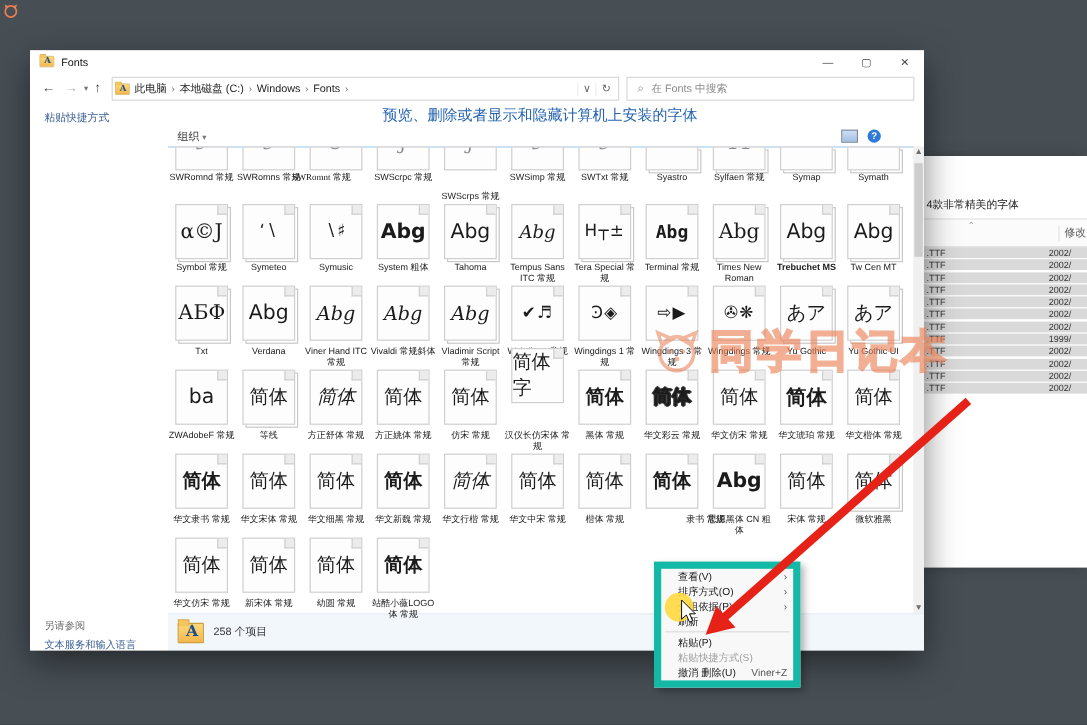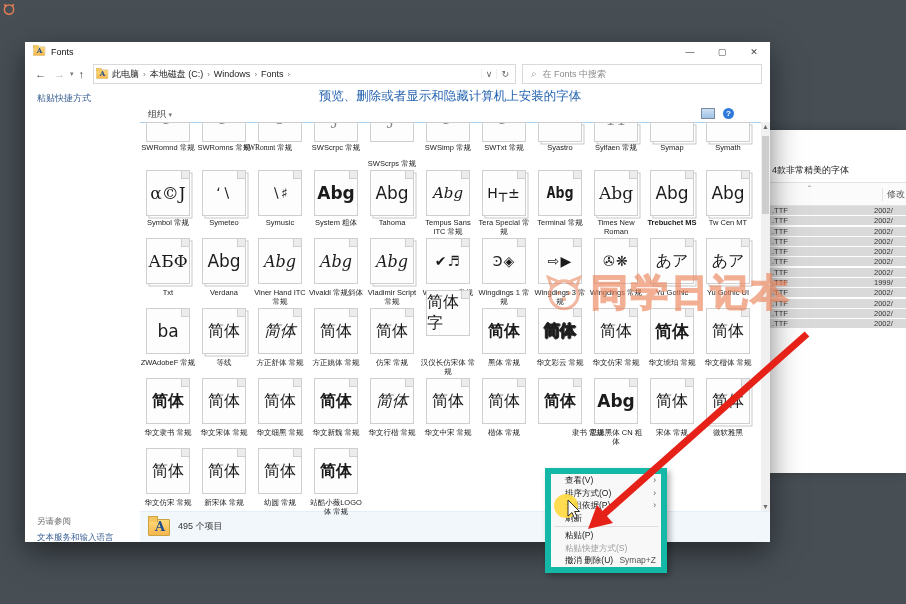--- a/index.html
+++ b/index.html
@@ -242,21 +242,21 @@
     <div class="vscroll">
       <span class="vs-arrow" style="top:0;">▲</span>
       <span class="vs-thumb"></span>
       <span class="vs-arrow" style="bottom:0;">▼</span>
     </div>
 
     <div class="statusbar">
       <span class="status-ic folderA">
         <span class="f-back"></span><span class="f-tab"></span><span class="f-a">A</span>
       </span>
-      <span class="status-count">495 个项目</span>
+      <span class="status-count">258 个项目</span>
     </div>
   <div id="grid" style="position: absolute; inset: 0px; pointer-events: none;">
         <div class="tile" style="left: 121px; top: 80px; height: 18px;">
           <span class="glyph g-script" style="align-items: flex-start; margin-top: -14px; color: rgb(138, 138, 138);">9</span>
         </div>
         <div class="tlabel" style="left: 115px; top: 101px;">SWRomnd 常规</div>
         <div class="tile" style="left: 177px; top: 80px; height: 18px;">
           <span class="glyph g-script" style="align-items: flex-start; margin-top: -14px; color: rgb(138, 138, 138);">9</span>
         </div>
         <div class="tlabel" style="left: 171px; top: 101px;">SWRomns 常规</div>
@@ -540,21 +540,21 @@
     </div>
 
   <div class="context-menu" id="ctxMenu">
       <div class="cm-item"><span>查看(V)</span><span class="cm-right">›</span></div>
       <div class="cm-item"><span>排序方式(O)</span><span class="cm-right">›</span></div>
       <div class="cm-item"><span>分组依据(P)</span><span class="cm-right">›</span></div>
       <div class="cm-item"><span>刷新</span></div>
       <div class="cm-sep"></div>
       <div class="cm-item"><span>粘贴(P)</span></div>
       <div class="cm-item disabled"><span>粘贴快捷方式(S)</span></div>
-      <div class="cm-item"><span>撤消 删除(U)</span><span class="cm-right">Symap+Z</span></div>
+      <div class="cm-item"><span>撤消 删除(U)</span><span class="cm-right">Viner+Z</span></div>
     </div>
 
   <div class="wm-center">
     <svg width="42" height="44" viewBox="0 0 24 24" style="opacity:.55;">
       <circle cx="12" cy="13" r="8" fill="none" stroke="#e97e54" stroke-width="1.8"></circle>
       <path d="M5 9 L3 3 L10 6 Z" fill="none" stroke="#e97e54" stroke-width="1.6"></path>
       <path d="M19 9 L21 3 L14 6 Z" fill="none" stroke="#e97e54" stroke-width="1.6"></path>
       <circle cx="9" cy="12" r="1" fill="#e97e54"></circle>
         <circle cx="15" cy="12" r="1" fill="#e97e54"></circle>
       <circle cx="12" cy="15.5" r="1.2" fill="#e97e54"></circle>

